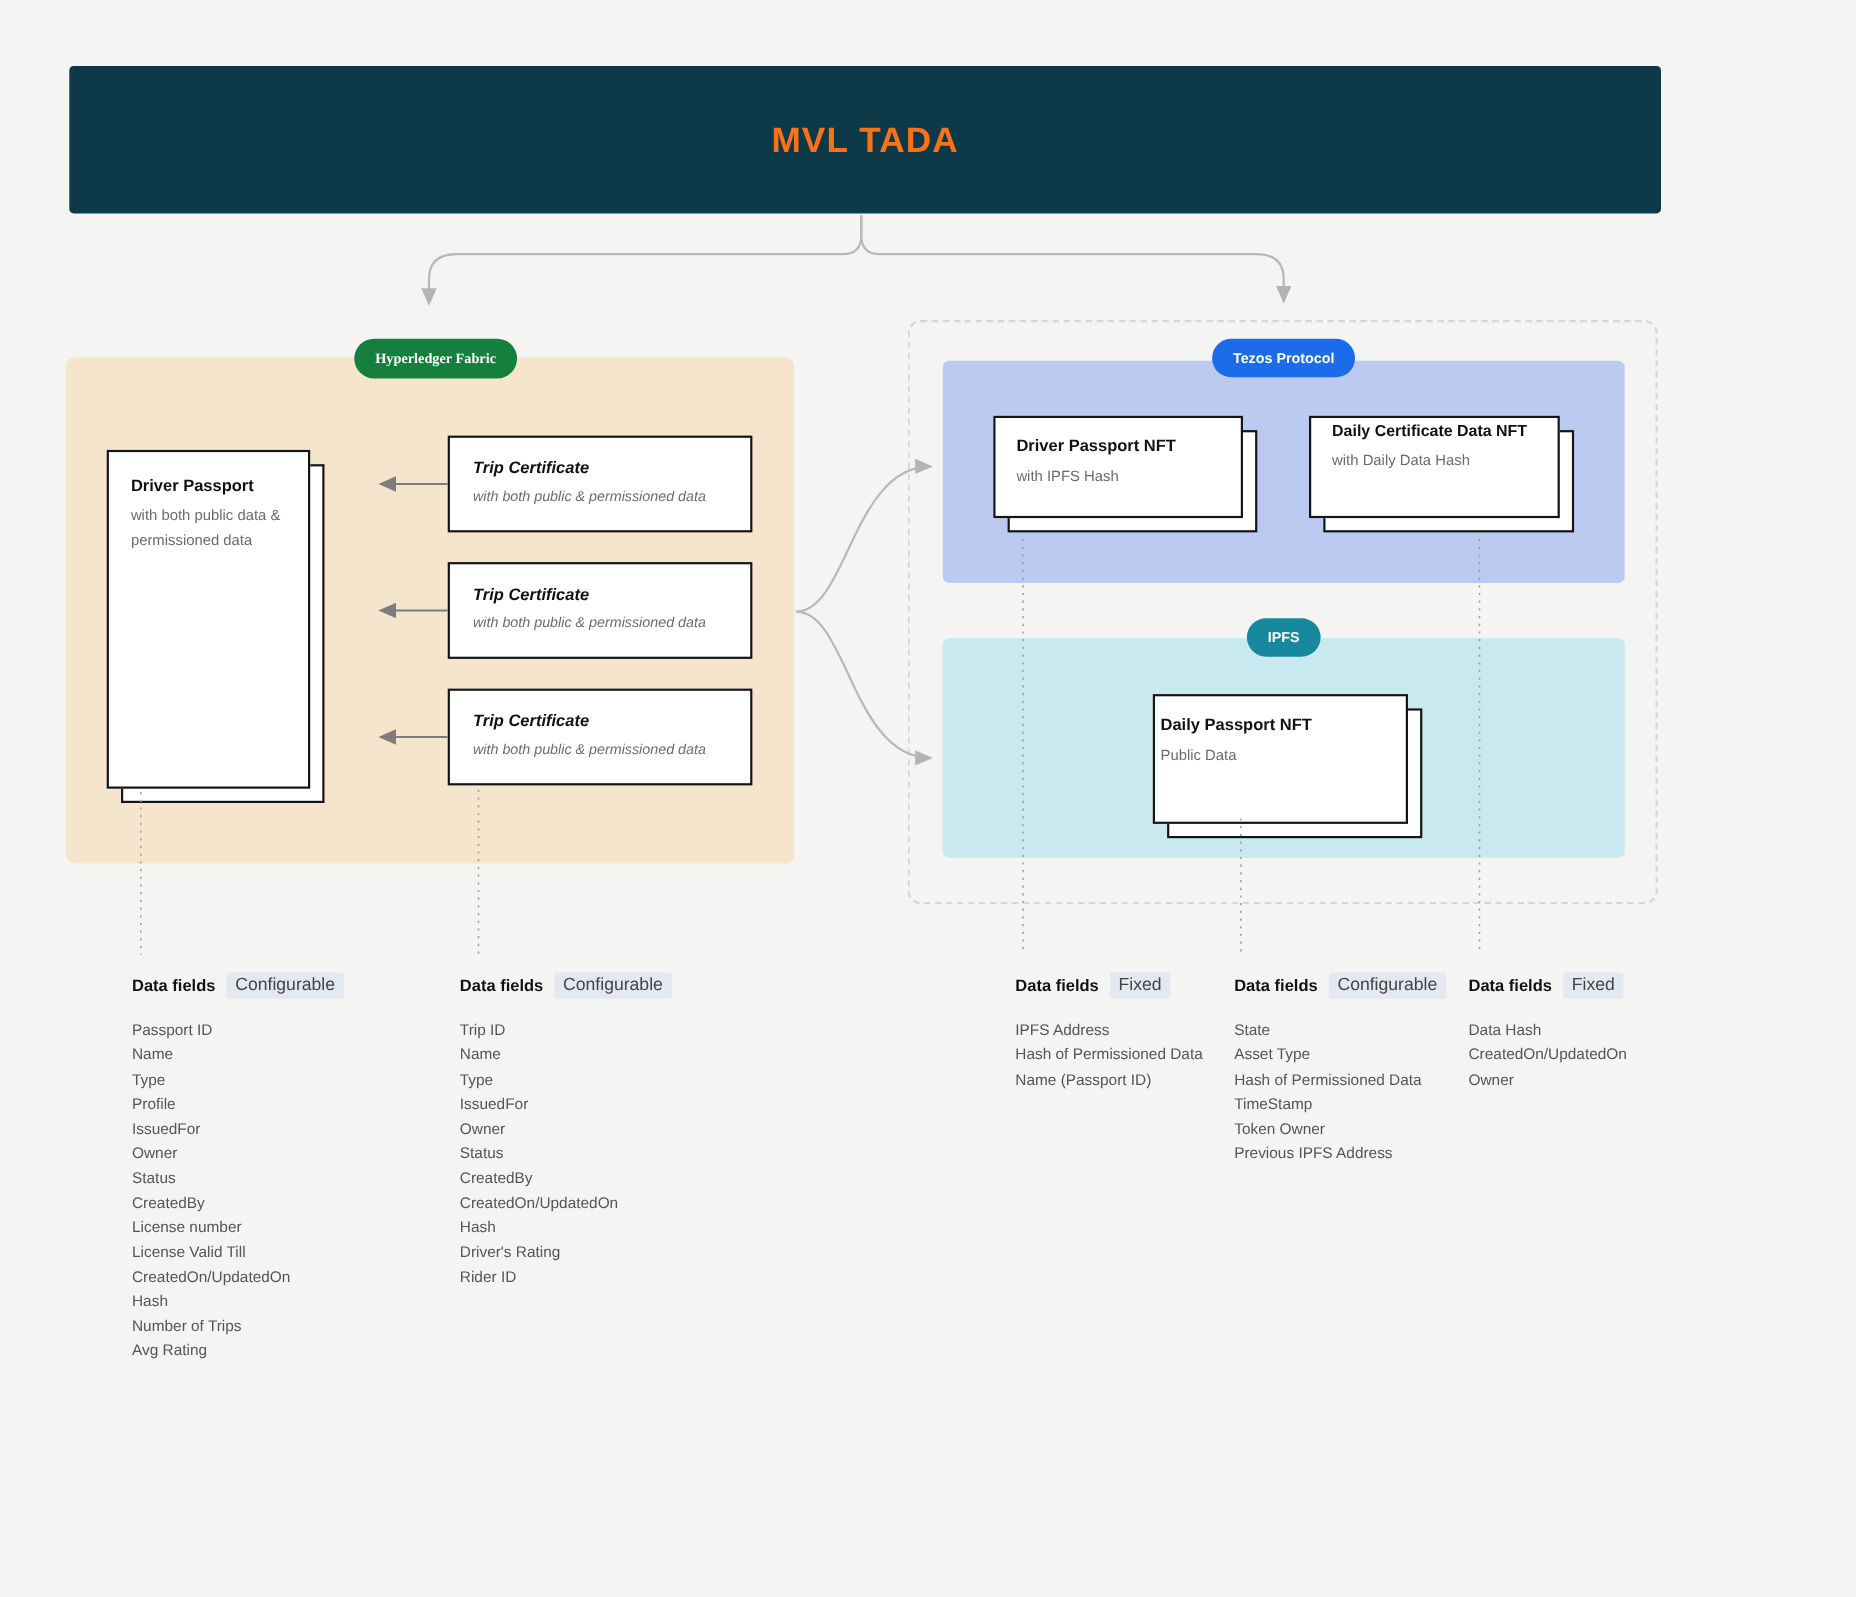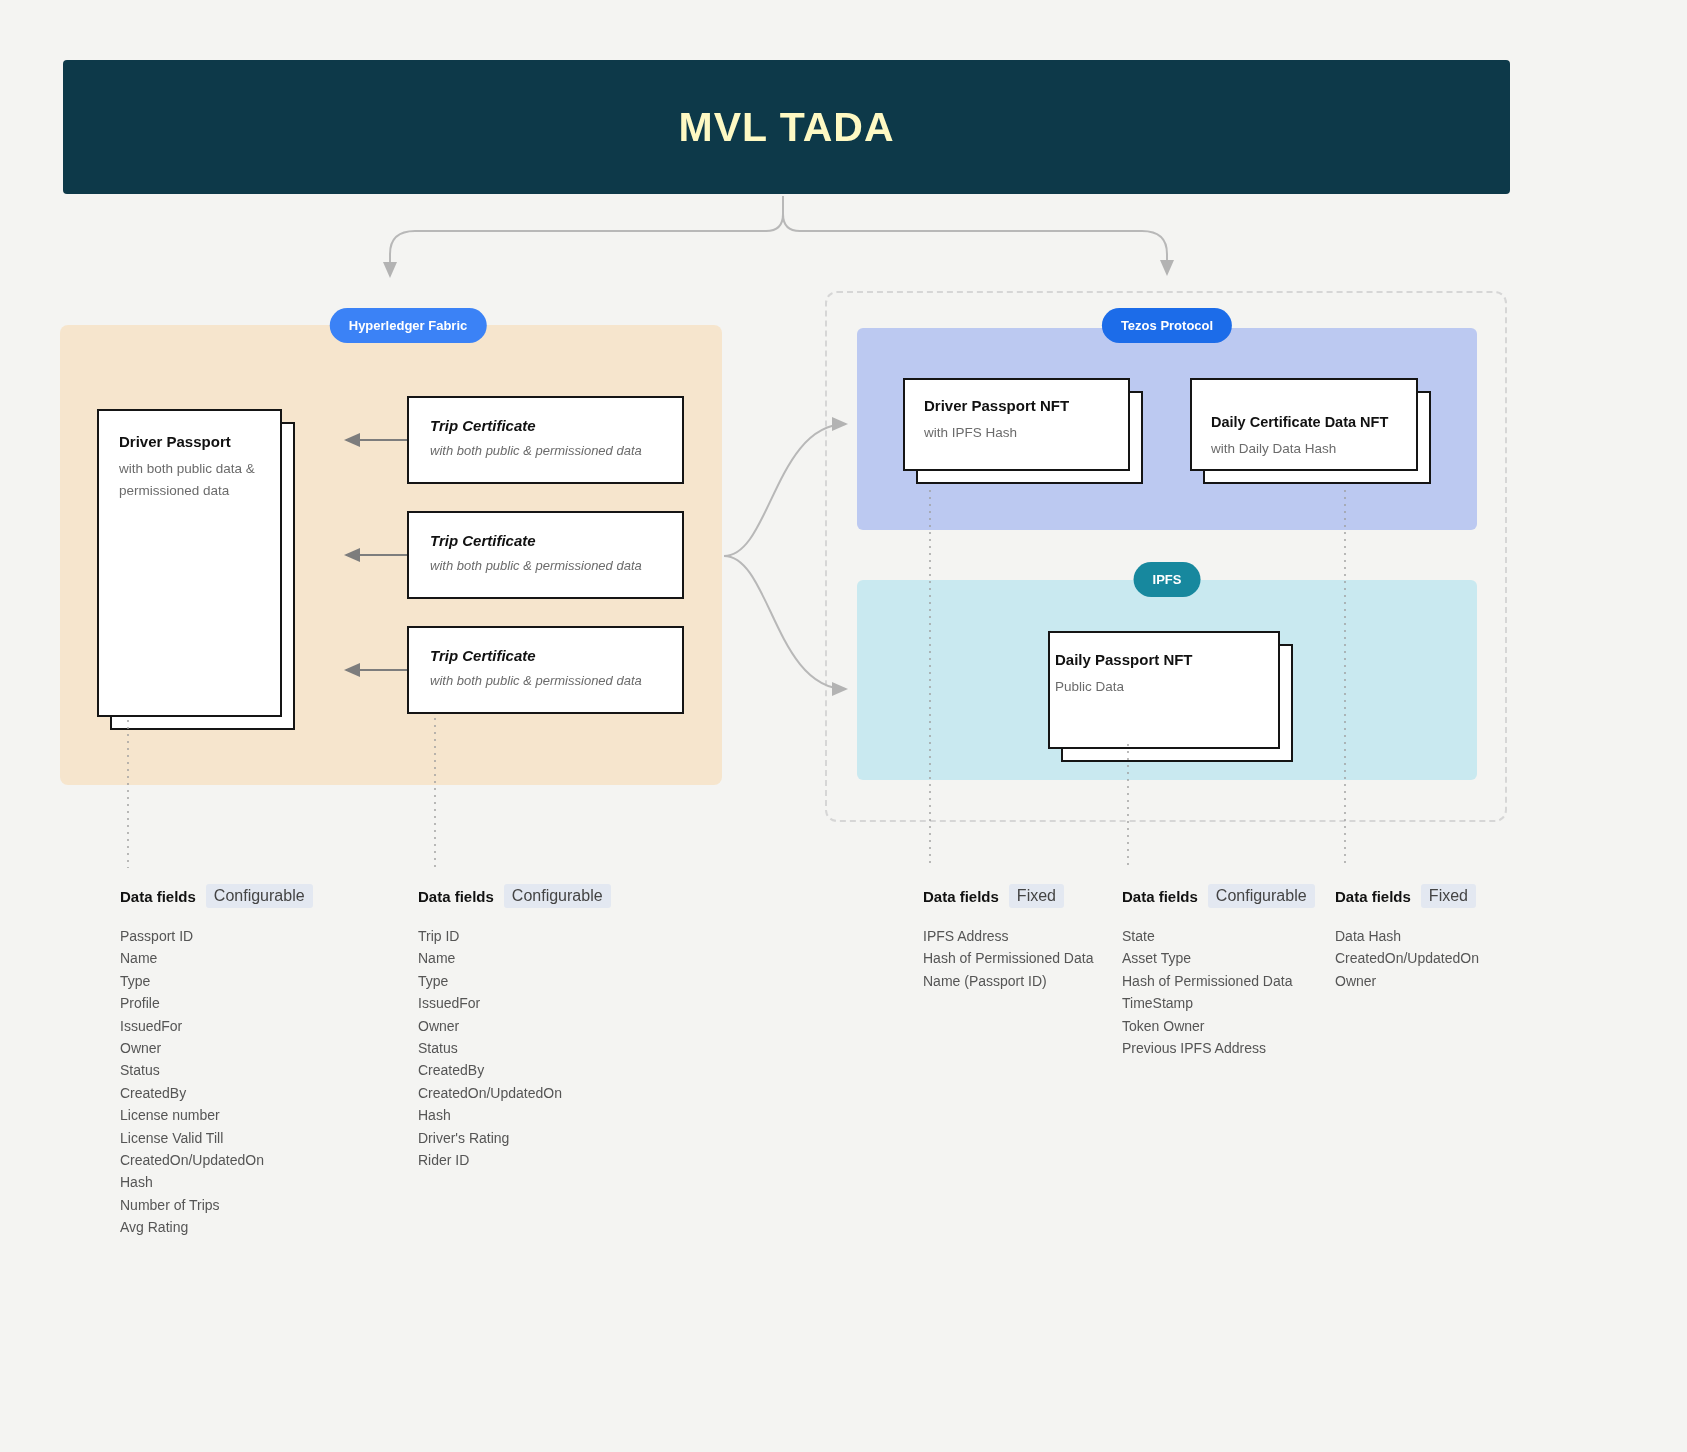--- a/index.html
+++ b/index.html
@@ -19,22 +19,22 @@
   .title-bar {
     position: absolute;
     left: 63px; top: 60px;
     width: 1447px; height: 134px;
     background: #0d3949;
     border-radius: 4px;
     display: flex; align-items: center; justify-content: center;
     z-index: 2;
   }
   .title-bar h1 {
-    color: #fef9c3;
-    font-size: 41px;
+    color: #f97316;
+    font-size: 32px;
     font-weight: 700;
     letter-spacing: 1px;
   }
 
   
   .panel { position: absolute; border-radius: 8px; z-index: 1; }
   .fabric-panel { left: 60px; top: 325px; width: 662px; height: 460px; background: #f6e5cd; }
   .dashed-container {
     position: absolute;
     left: 825px; top: 291px;
@@ -51,21 +51,21 @@
     position: absolute;
     transform: translateX(-50%);
     padding: 10px 19px;
     border-radius: 20px;
     color: #ffffff;
     font-weight: 700;
     font-size: 13px;
     white-space: nowrap;
     z-index: 6;
   }
-  .fabric-pill { left: 408px; top: 308px; background: #3b82f6; }
+  .fabric-pill { left: 396px; top: 308px; background: #15803d; font-family: Liberation Serif, serif; }
   .tezos-pill  { left: 1167px; top: 308px; background: #1c6ce9; }
   .ipfs-pill   { left: 1167px; top: 562px; background: #17889e; }
 
   
   .card {
     position: absolute;
     background: #ffffff;
     border: 2px solid #151515;
     z-index: 4;
   }
@@ -77,21 +77,21 @@
 
   .driver-passport   { left: 97px;  top: 409px; width: 185px; height: 308px; padding: 22px 20px; }
   .trip              { left: 407px; width: 277px; height: 88px; padding: 19px 21px; font-style: italic; }
   .trip .card-title  { margin-bottom: 6px; }
   .trip .card-sub    { font-size: 13px; white-space: nowrap; }
   .trip-0 { top: 396px; }
   .trip-1 { top: 511px; }
   .trip-2 { top: 626px; }
 
   .nft-driver        { left: 903px;  top: 378px; width: 227px; height: 93px; padding: 17px 19px; }
-  .nft-daily-cert    { left: 1190px; top: 378px; width: 228px; height: 93px; padding: 34px 19px; }
+  .nft-daily-cert    { left: 1190px; top: 378px; width: 228px; height: 93px; padding: 4px 19px; }
   .nft-daily-cert .card-title { font-size: 14.5px; white-space: nowrap; }
   .nft-daily-passport{ left: 1048px; top: 631px; width: 232px; height: 118px; padding: 18px 5px; }
   .nft-driver .card-title, .nft-daily-passport .card-title { white-space: nowrap; }
 
   
   .connectors {
     position: absolute;
     left: 0; top: 0;
     z-index: 5;
     pointer-events: none;

